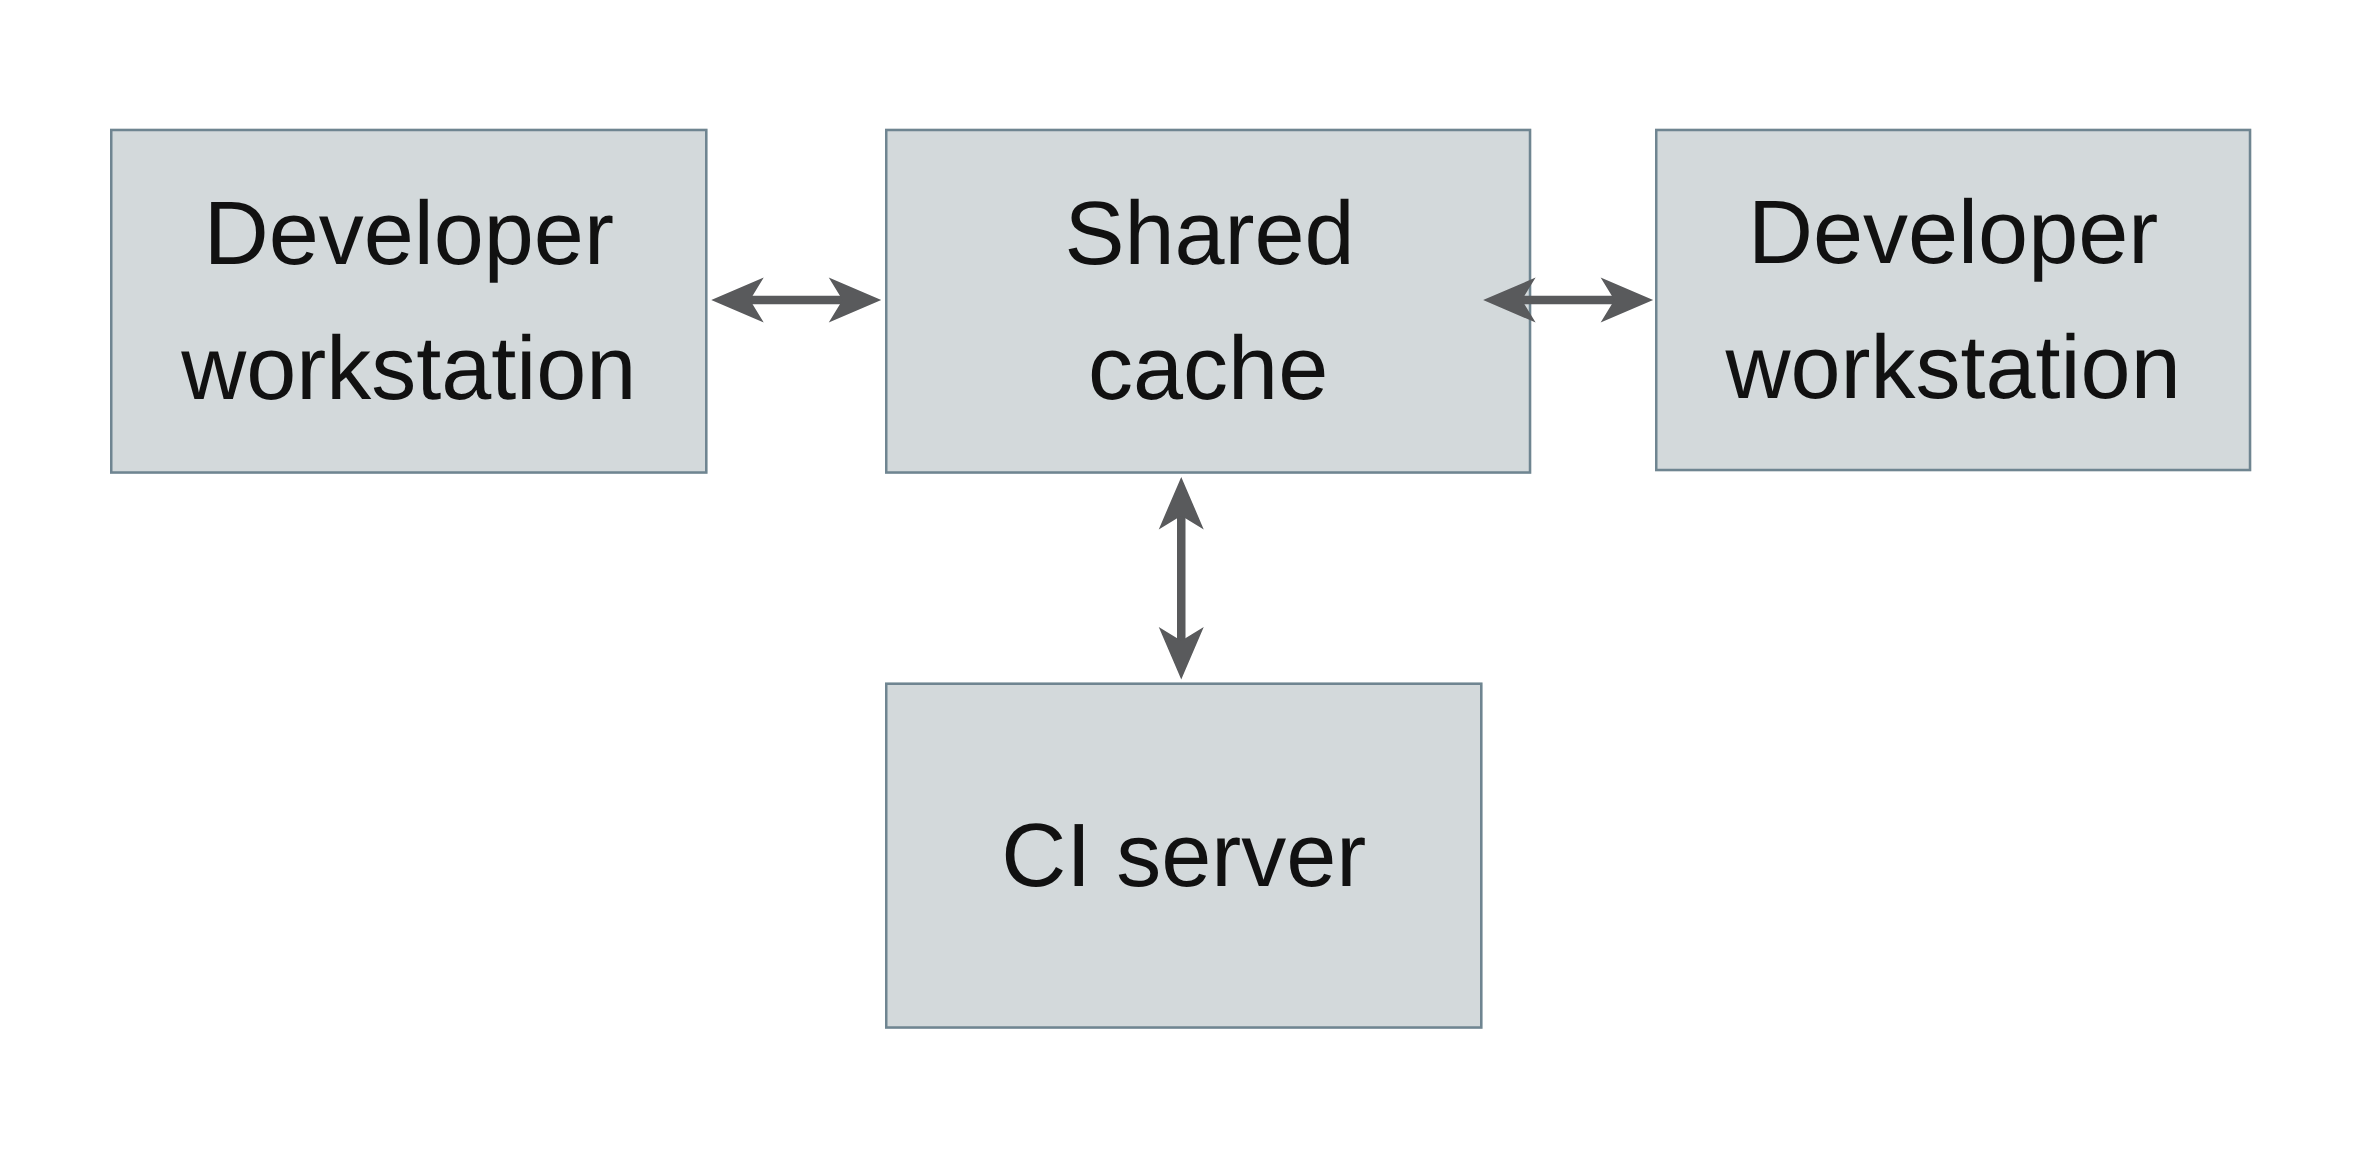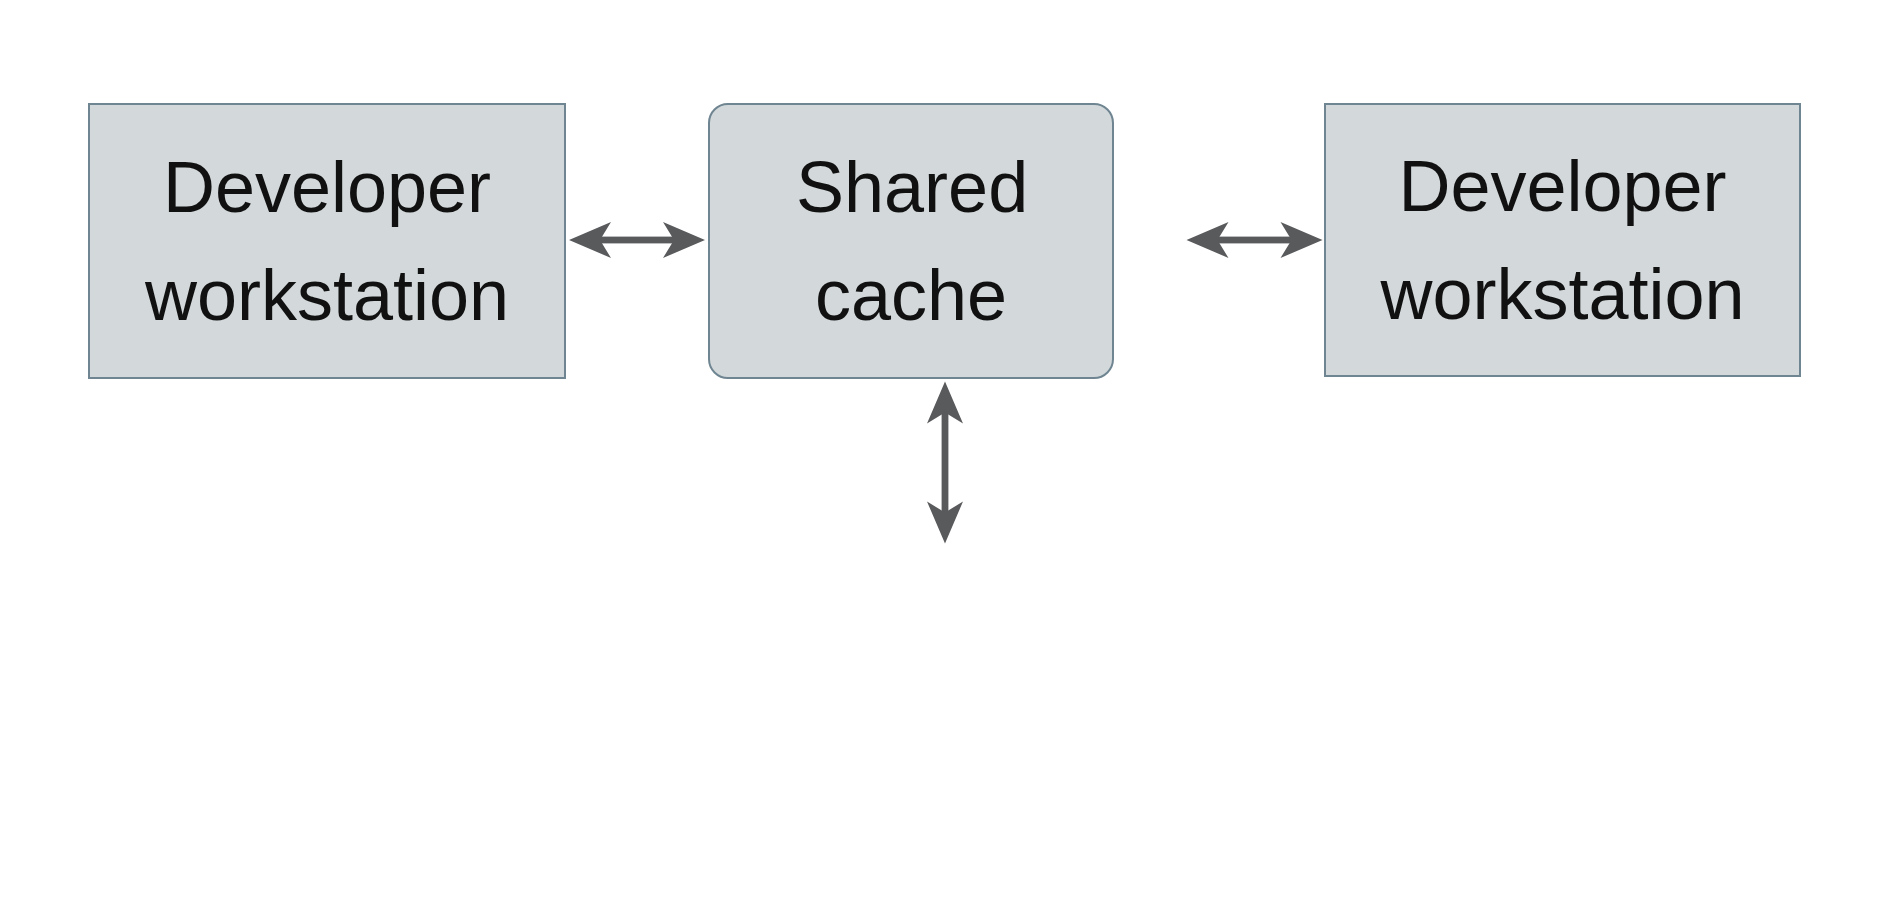--- a/index.html
+++ b/index.html
@@ -33,21 +33,21 @@
     font-size: 72px;
     line-height: 1.5;
   }
 
   .node-label {
     display: inline-block;
     white-space: normal;
   }
 
   .node--dev-left    { left: 88px;   top: 103px; width: 478px; height: 276px; }
-  .node--cache       { left: 708px;  top: 103px; width: 406px; height: 276px; border-radius: 20px; }
+  .node--cache       { left: 708px;  top: 103px; width: 517px; height: 276px; }
   .node--dev-right   { left: 1324px; top: 103px; width: 477px; height: 274px; }
   .node--ci          { left: 708px;  top: 546px; width: 478px; height: 277px; }
 
   .node--dev-left  .node-label,
   .node--dev-right .node-label { max-width: 390px; }
   .node--cache     .node-label { max-width: 230px; }
   .node--ci        .node-label { max-width: 430px; }
 
   .arrow { position: absolute; }
   .arrow polygon, .arrow rect { fill: var(--arrow); }
@@ -66,20 +66,23 @@
   </div>
 
   <div class="node node--cache">
     <span class="node-label">Shared cache</span>
   </div>
 
   <div class="node node--dev-right">
     <span class="node-label">Developer workstation</span>
   </div>
 
+  <div class="node node--ci">
+    <span class="node-label">CI server</span>
+  </div>
 
   <svg class="arrow arrow--left" viewBox="0 0 140 44" aria-hidden="true">
     <rect x="28" y="18.6" width="84" height="6.8"></rect>
     <polygon points="2,22 44,4 33,22 44,40"></polygon>
     <polygon points="138,22 96,4 107,22 96,40"></polygon>
   </svg>
 
   <svg class="arrow arrow--right" viewBox="0 0 140 44" aria-hidden="true">
     <rect x="28" y="18.6" width="84" height="6.8"></rect>
     <polygon points="2,22 44,4 33,22 44,40"></polygon>

